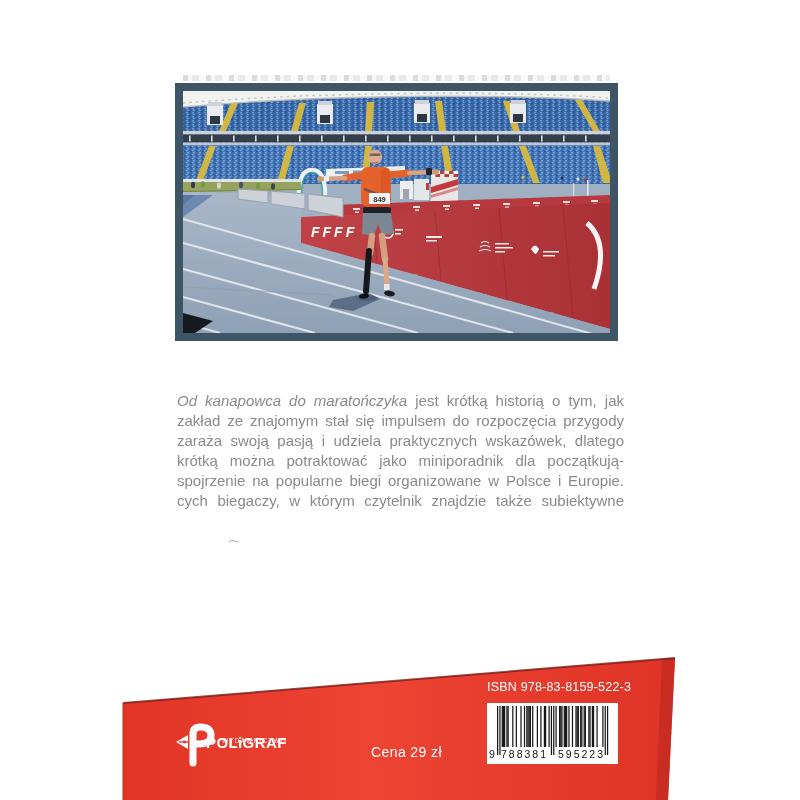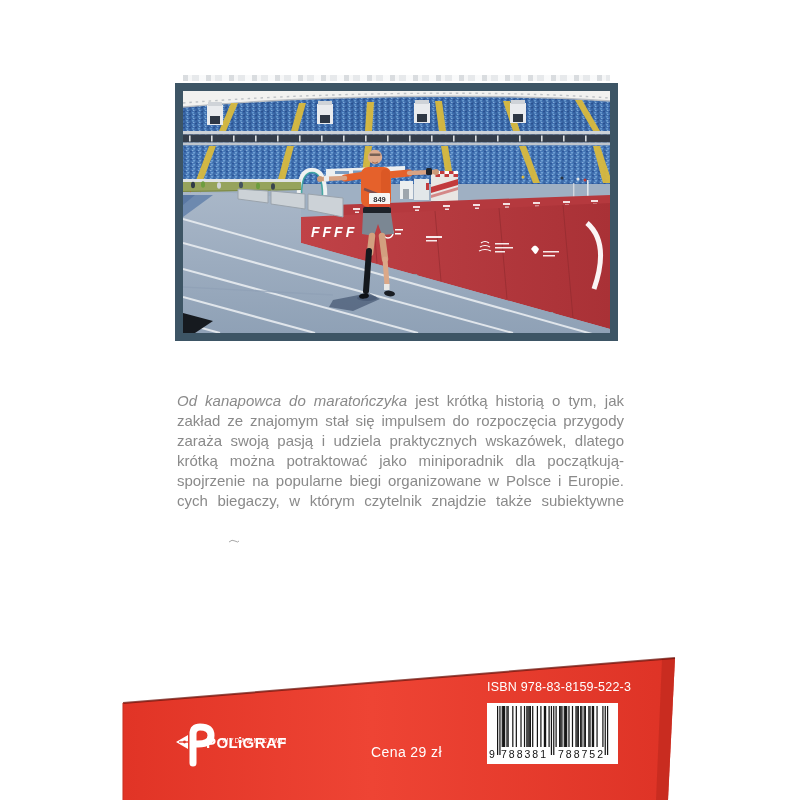--- a/index.html
+++ b/index.html
@@ -402,21 +402,21 @@
           <rect x="104.77" y="3" width="1.22" height="41" fill="#151515"></rect>
           <rect x="105.94" y="3" width="1.22" height="41" fill="#151515"></rect>
           <rect x="109.45" y="3" width="1.22" height="41" fill="#151515"></rect>
           <rect x="115.30" y="3" width="1.22" height="41" fill="#151515"></rect>
           <rect x="117.64" y="3" width="1.22" height="49" fill="#151515"></rect>
           <rect x="119.98" y="3" width="1.22" height="49" fill="#151515"></rect>
         </svg>
       <div class="bc-digits">
         <span class="d9">9</span>
         <span class="g1">788381</span>
-        <span class="g2">788752</span>
+        <span class="g2">595223</span>
       </div>
     </div>
 
     <div class="logo">
       <svg width="46" height="48" viewBox="0 0 46 48">
         <polygon points="0,21 12,14 12,28" fill="#fff"></polygon>
         <line x1="3" y1="21" x2="12" y2="21" stroke="#e13426" stroke-width="1.3"></line>
         <circle cx="8.5" cy="21" r="1.4" fill="#e13426"></circle>
         <path d="M17,42 L17,13 Q17,6 24,6 Q35,6 35,14.5 Q35,23 22,23 L17,23" fill="none" stroke="#fff" stroke-width="7" stroke-linecap="round" stroke-linejoin="round"></path>
       </svg>

